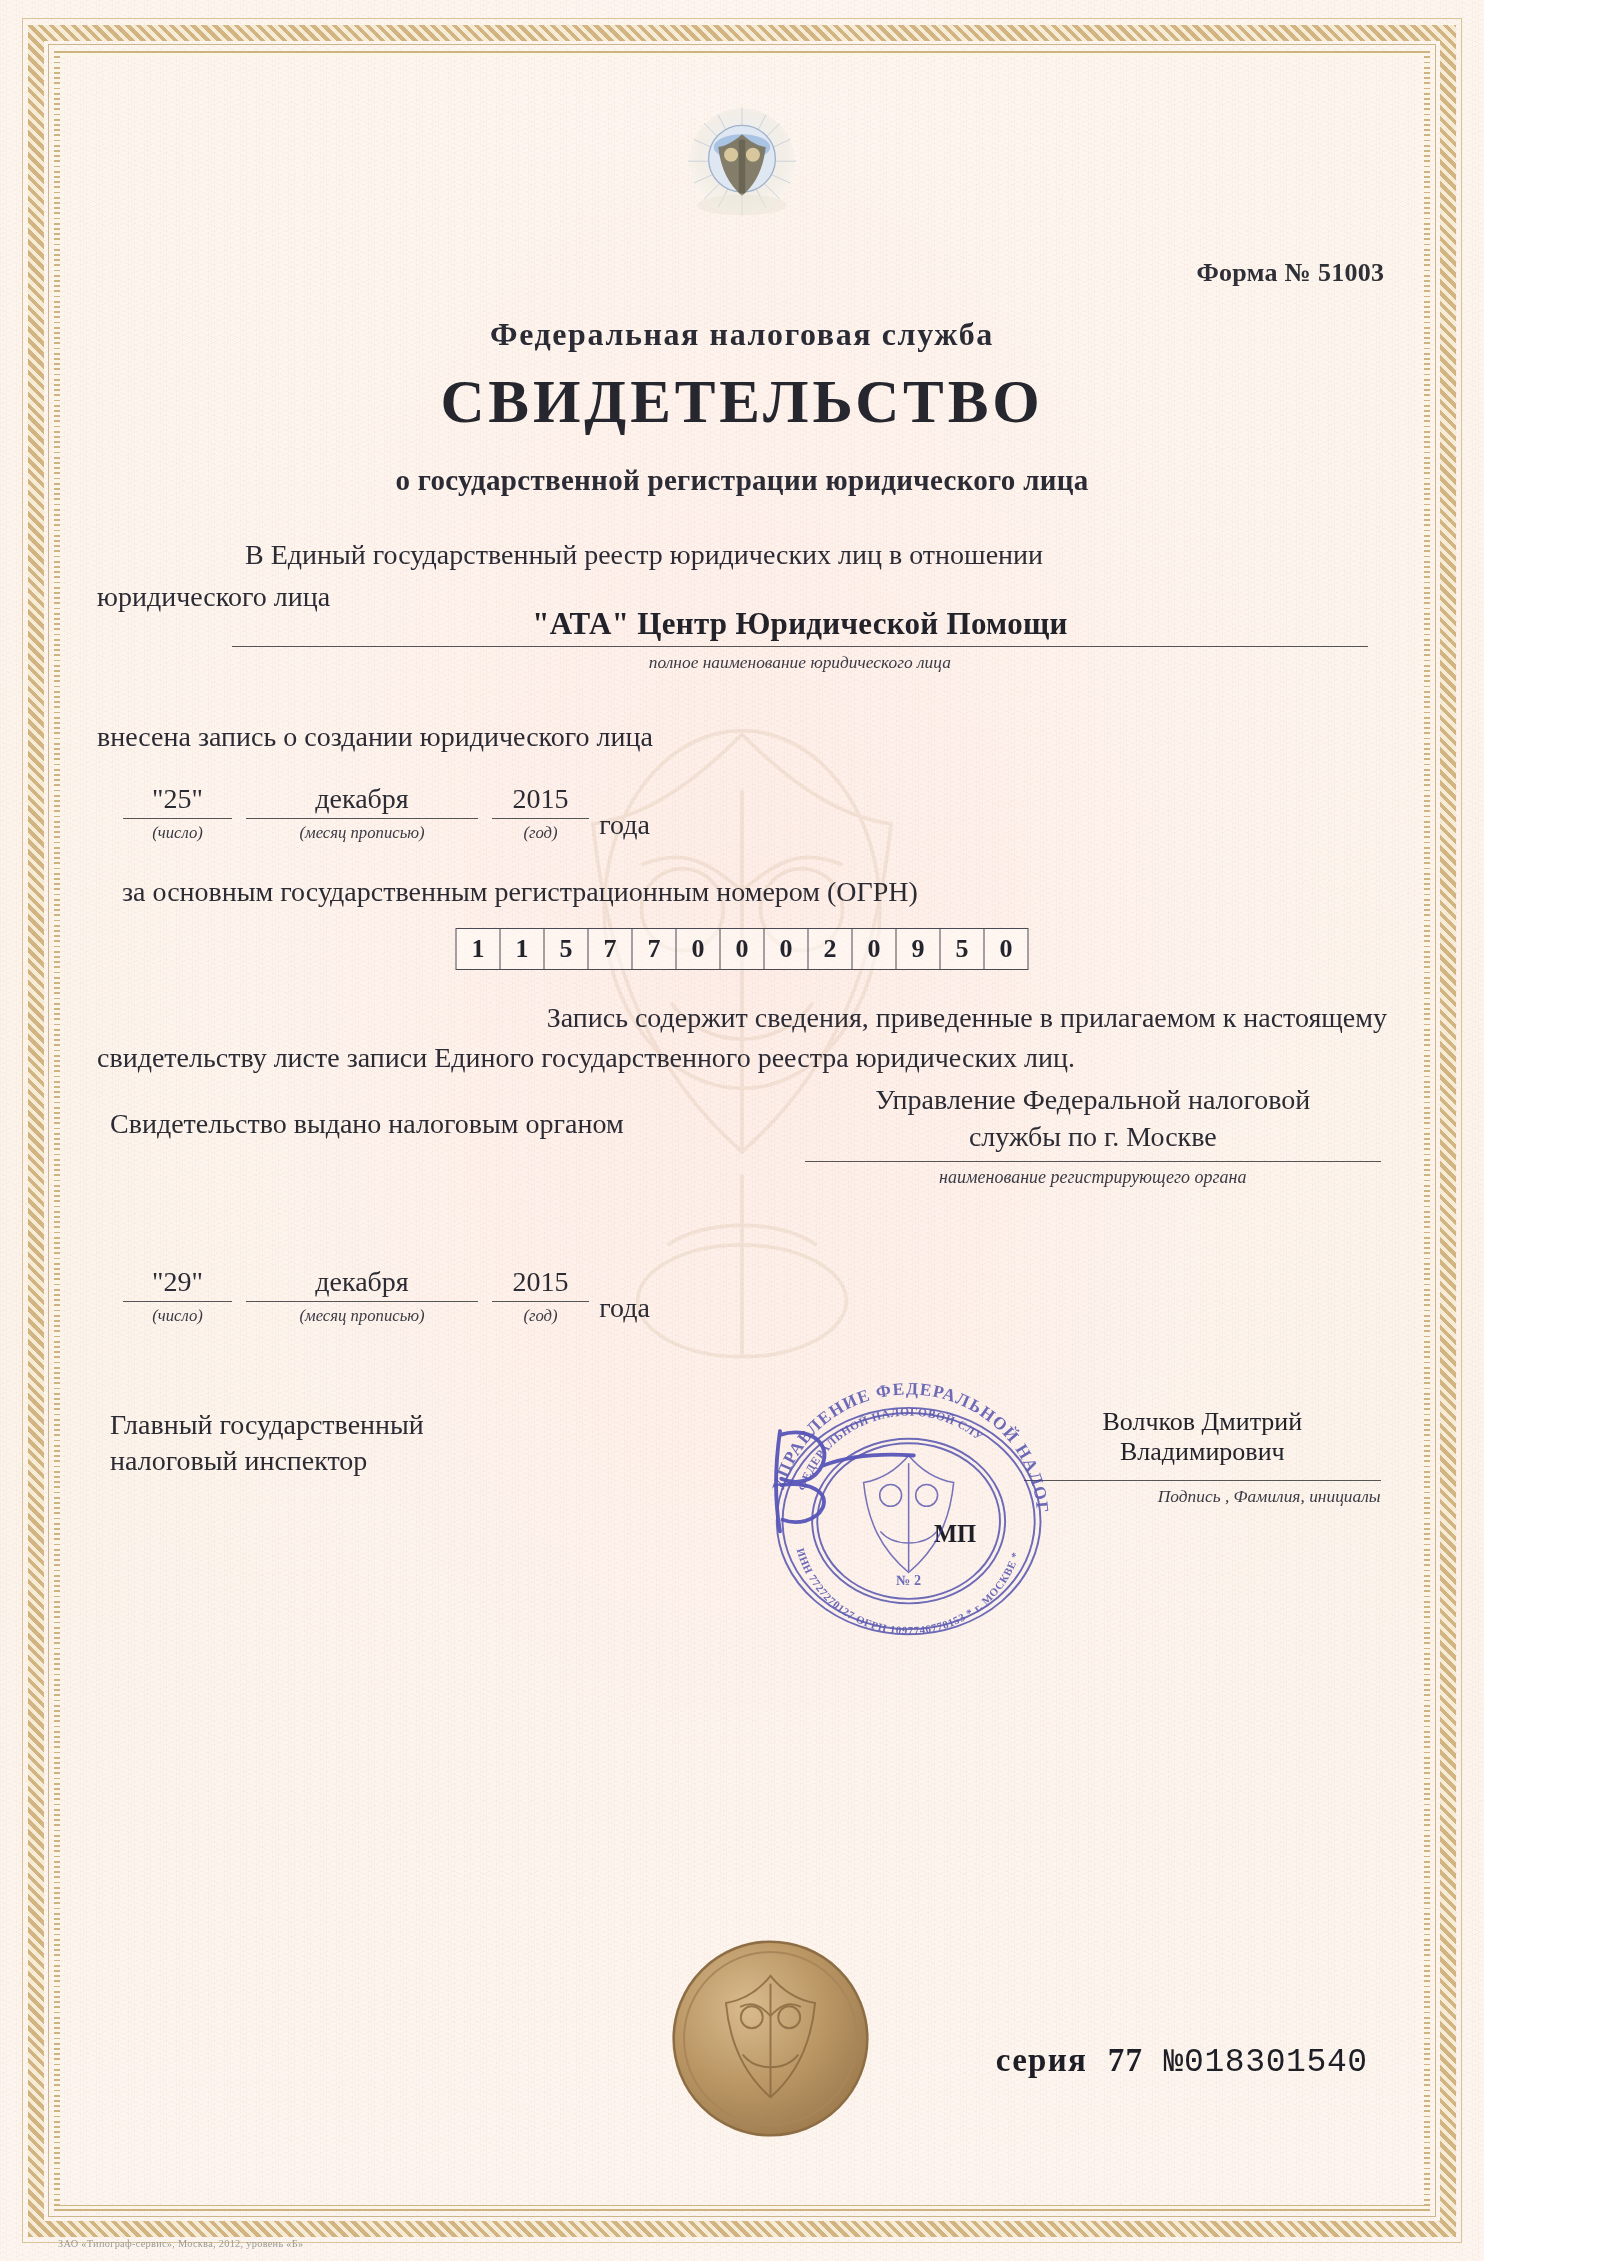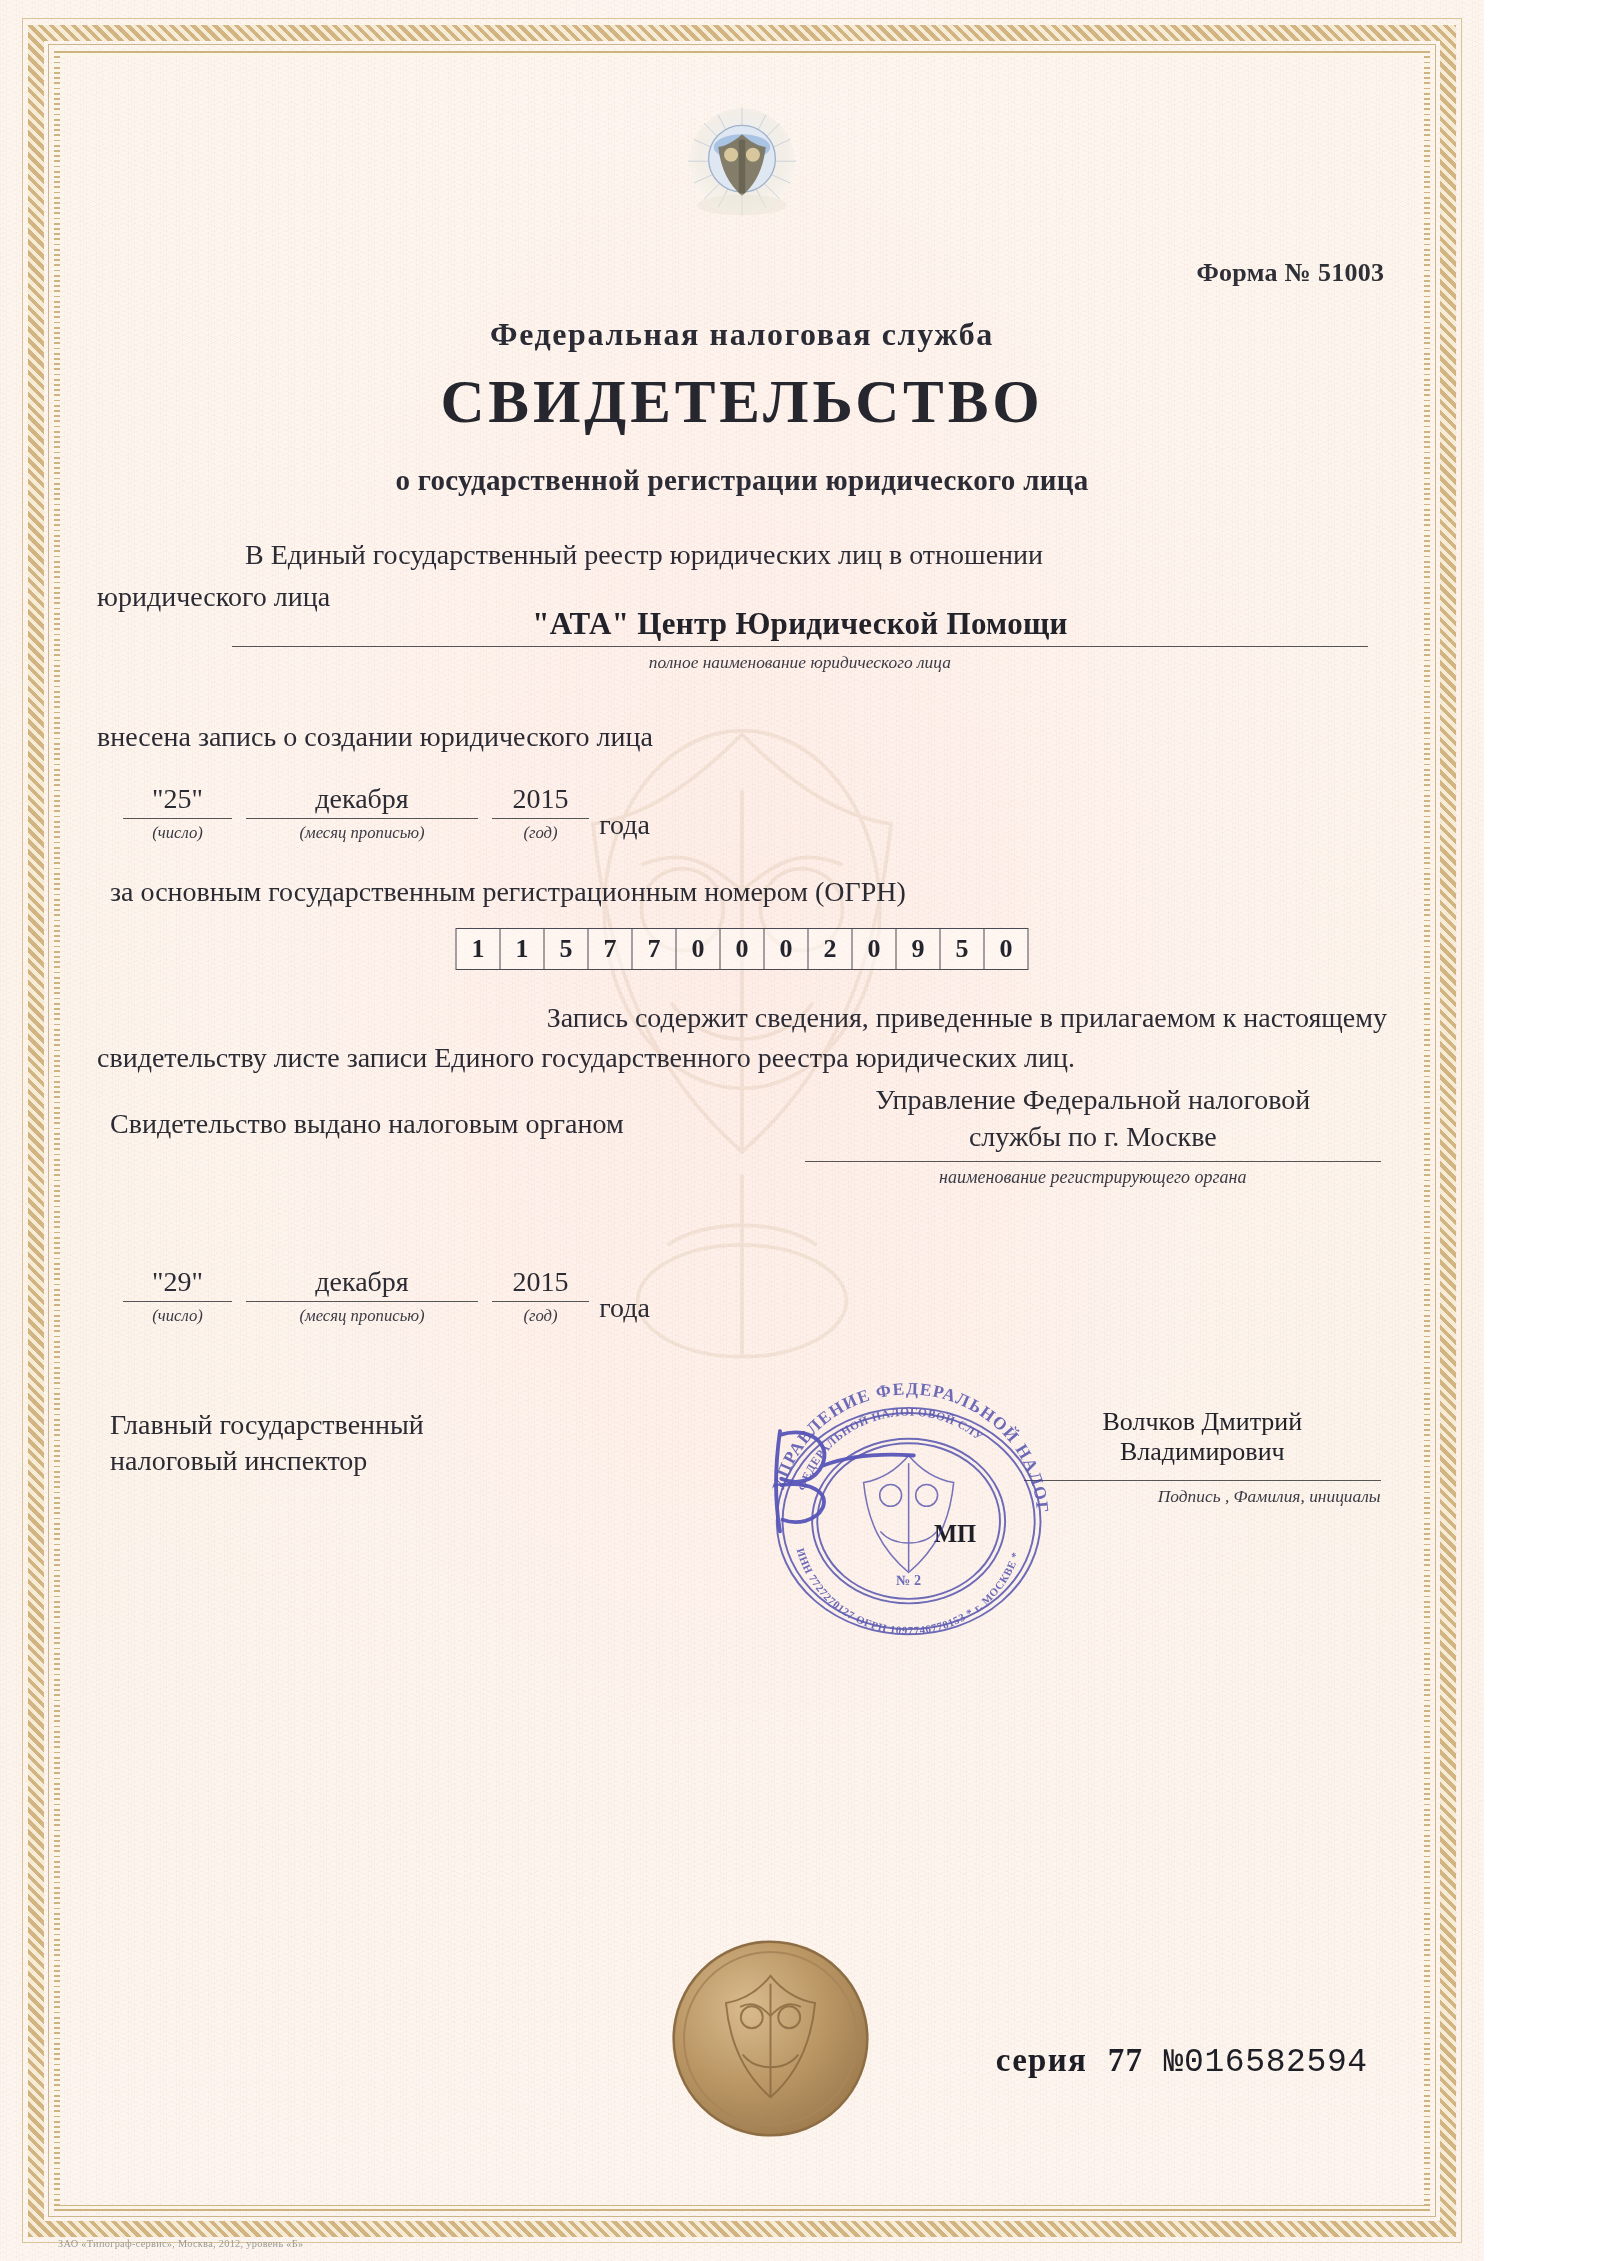--- a/index.html
+++ b/index.html
@@ -218,21 +218,21 @@
   .c-day { width: 109px; margin-left: 13px;}
   .c-month { width: 232px; margin-left: 14px;}
   .c-year { width: 97px; margin-left: 14px;}
 
   .date1 { top: 712px; }
   .date2 { top: 1195px; }
 
   .ogrn-label {
     position: absolute;
     top: 805px;
-    left: 13px;
+    left: 25px;
     font-size: 28px;
   }
 
   .ogrn-boxes {
     position: absolute;
     top: 857px;
     left: 50%;
     transform: translateX(-50%);
     display: flex;
     border: 1.9px solid #4a4a52;
@@ -577,19 +577,19 @@
         <circle cx="194" cy="132" r="17"></circle>
         <path d="M165 80 L165 254"></path>
         <path d="M122 190 C142 216 188 216 208 190"></path>
         <path d="M118 116 C138 106 152 116 165 130 C178 116 192 106 212 116"></path>
       </g>
     </svg>
 
     <div class="series">
       <span class="lbl">серия</span>
       <span class="lbl">77</span>
-      <span>№016582594</span>
+      <span>№018301540</span>
     </div>
   </div>
 
   <div class="footprint">ЗАО «Типограф-сервис», Москва, 2012, уровень «Б»</div>
 </div>
 
 
 </body></html>

